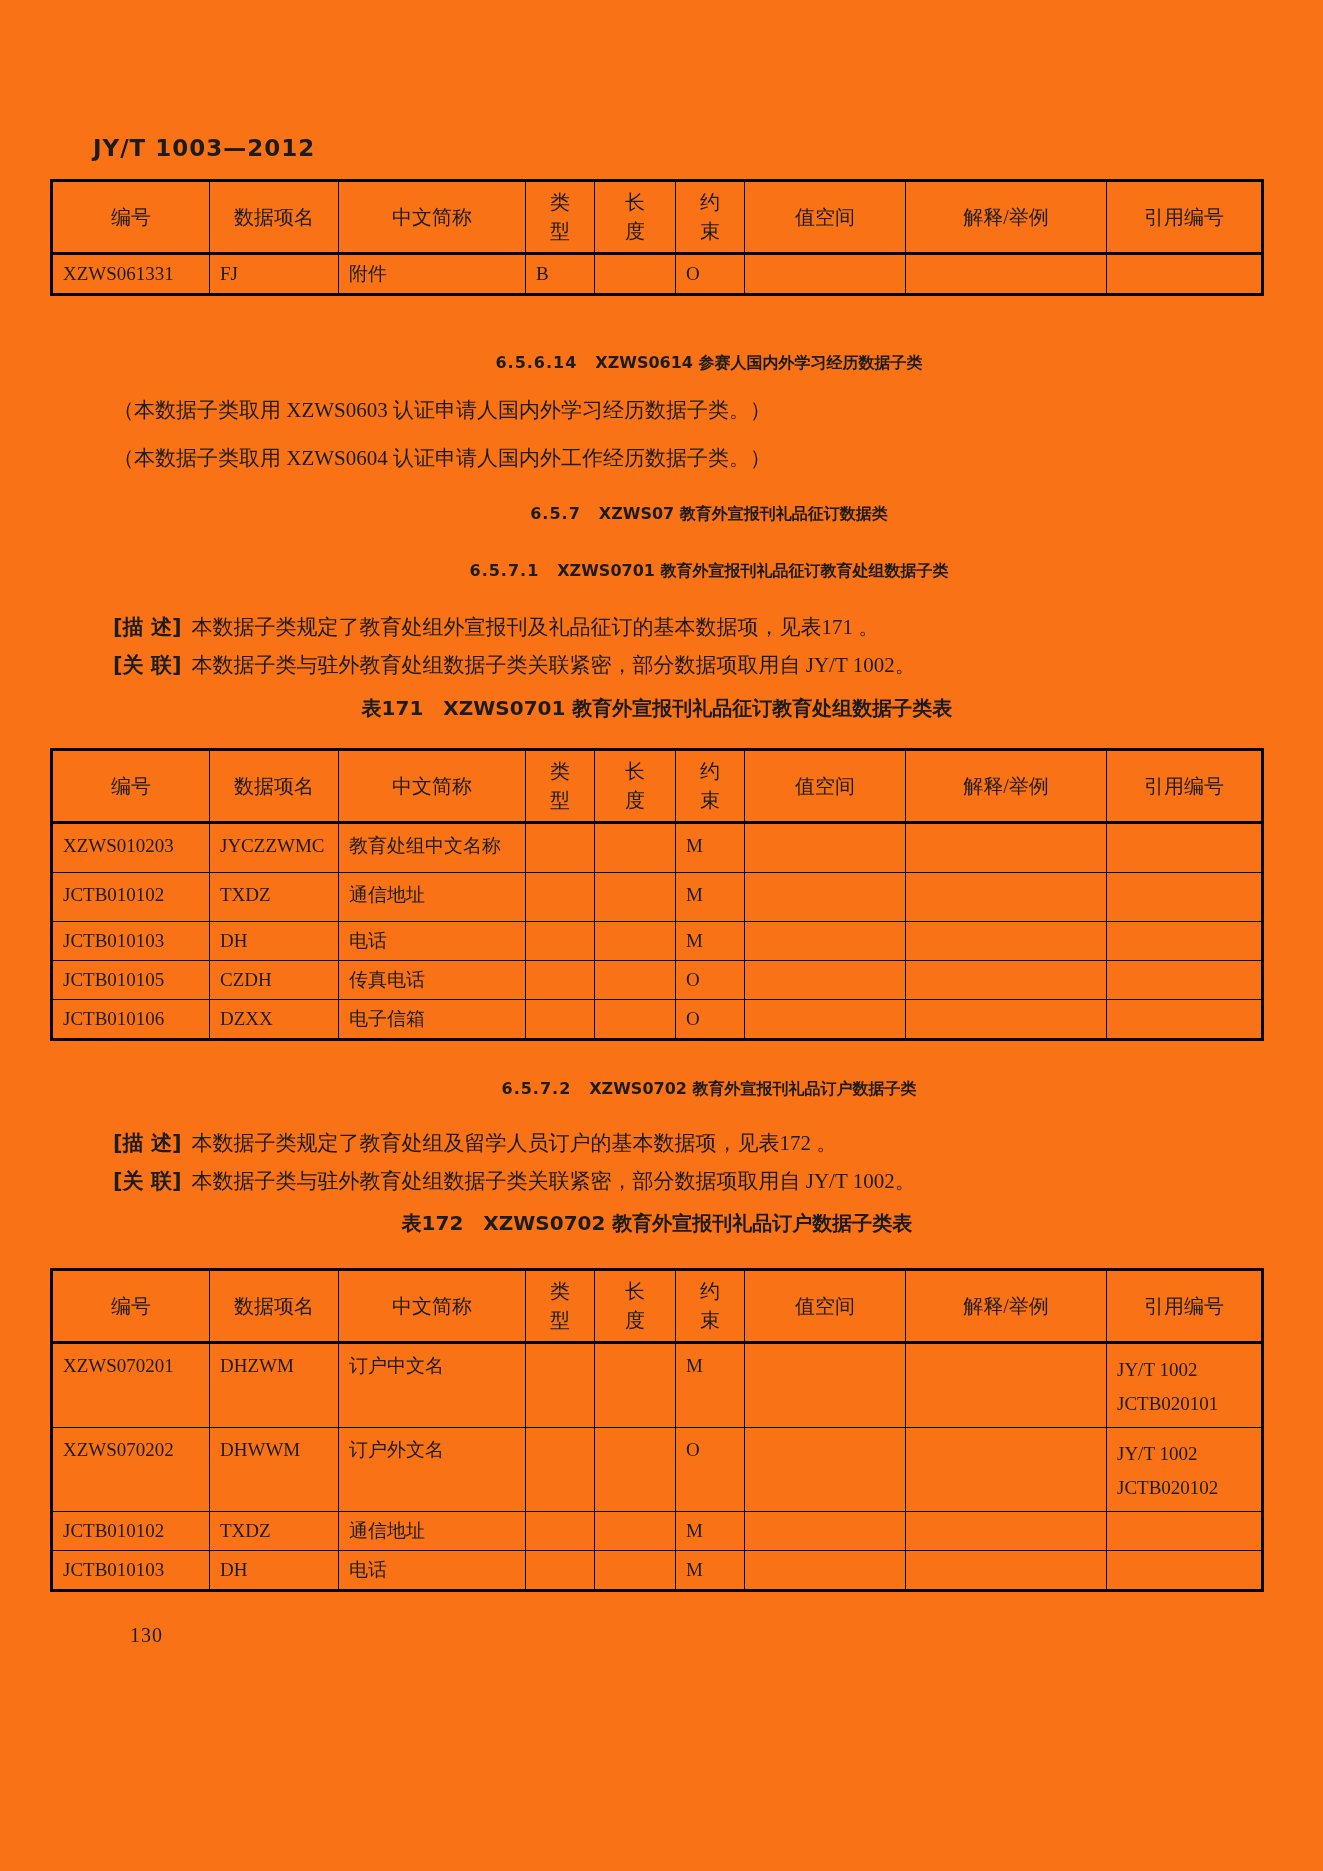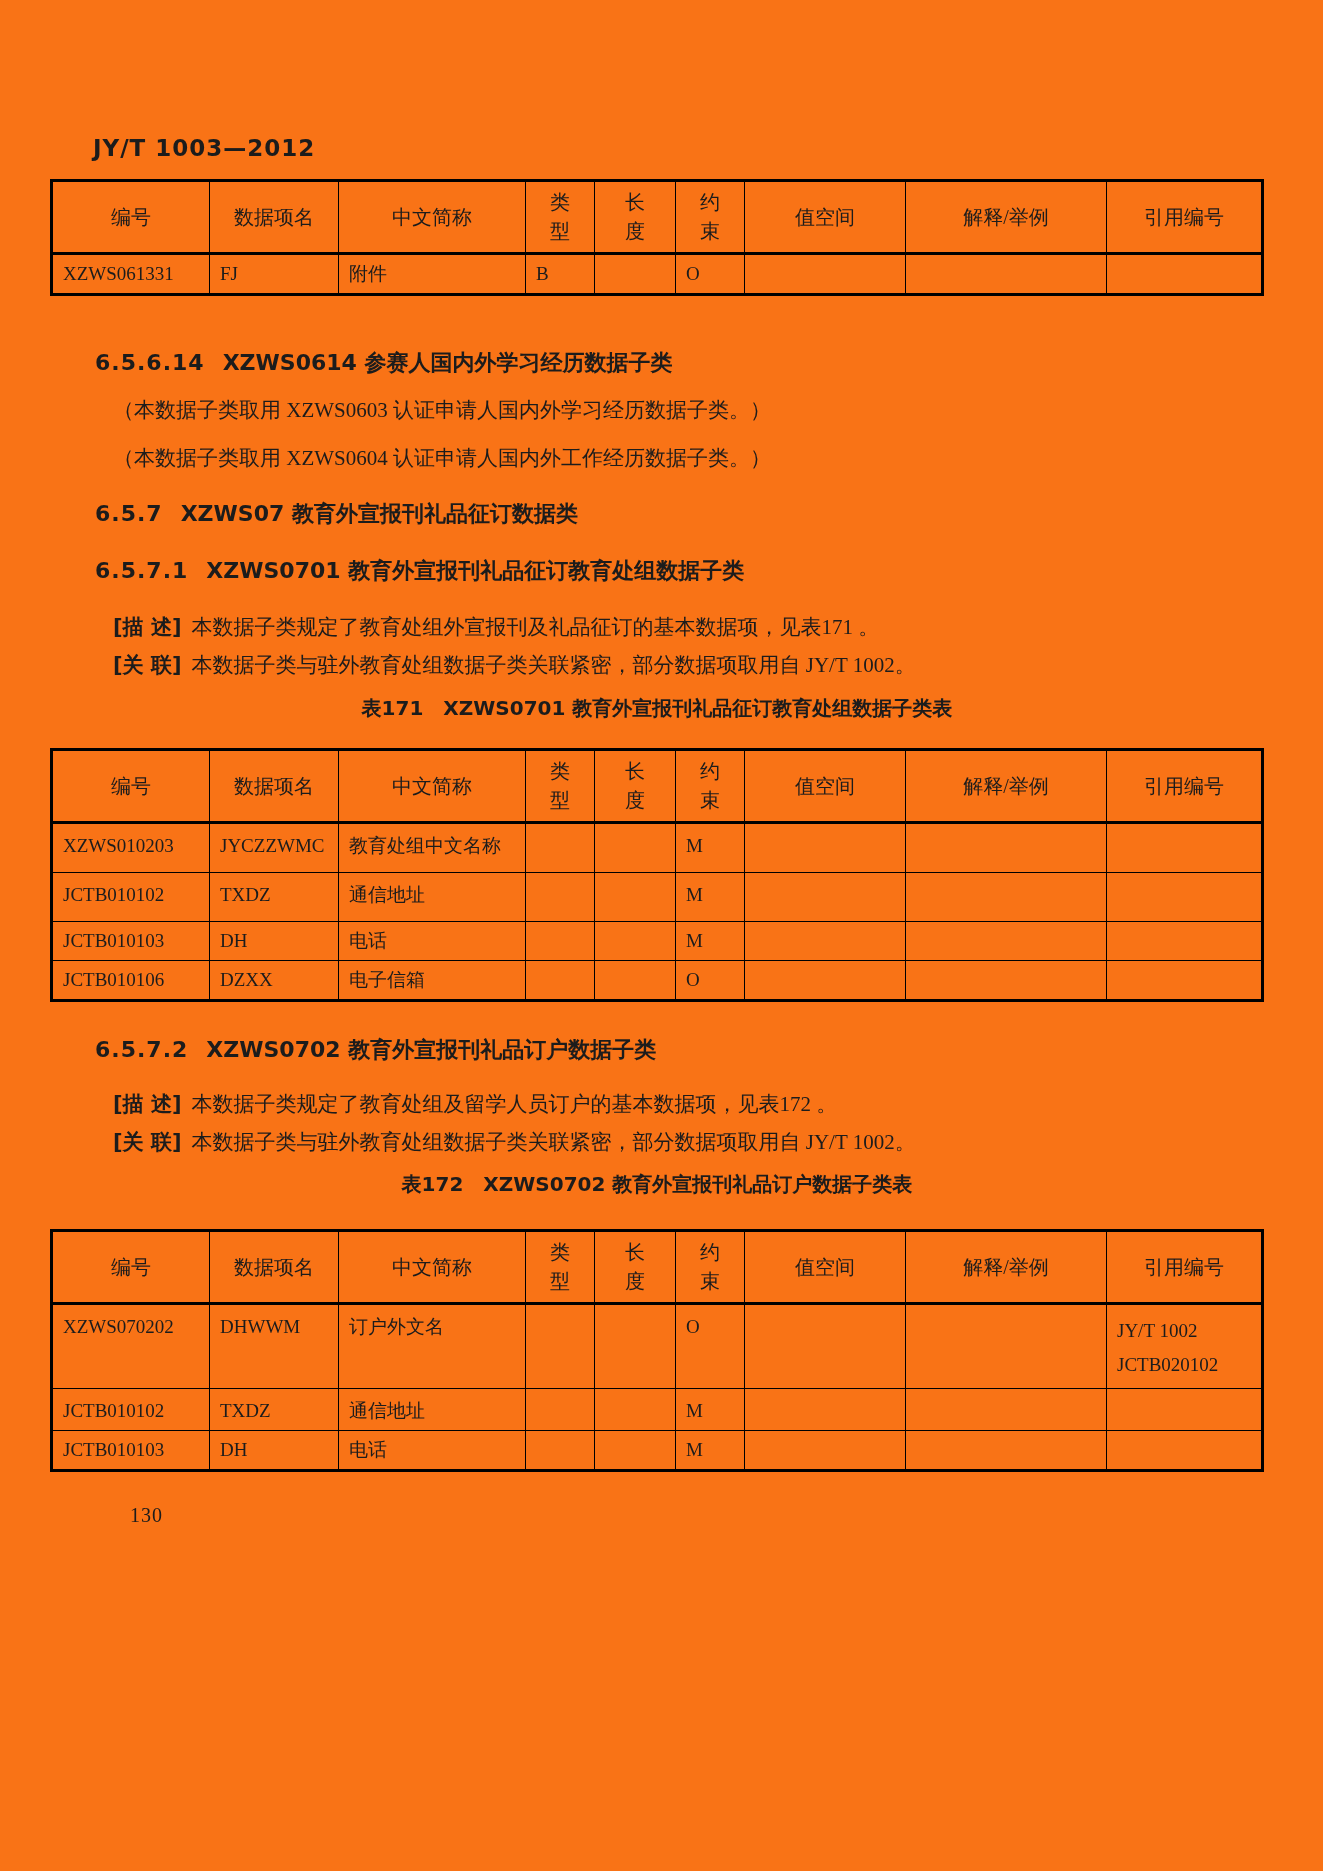--- a/index.html
+++ b/index.html
@@ -44,21 +44,21 @@
   .t0 td{padding-top:10px;padding-bottom:10px;}
   .t171 tbody tr:nth-child(1) td,
   .t171 tbody tr:nth-child(2) td{padding-top:9px;padding-bottom:13px;}
   .t172 td.col8{white-space:pre-line;line-height:34px;padding-top:8px;}
   .t172 tbody tr:nth-child(1) td,
   .t172 tbody tr:nth-child(2) td{padding-top:9px;}
   
   .section-heading{
     margin:0 0 0 95px;
     font-family:"DejaVu Sans","Liberation Sans",sans-serif;
-    font-weight:700;font-size:22px;line-height:28px;
+    font-weight:700;font-size:16px;line-height:28px;text-align:center;
   }
   .section-heading .sec-num{margin-right:18px;letter-spacing:1px;}
   .body-par{
     margin:0 0 0 93px;padding-left:20px;
     font-size:21px;line-height:26px;width:1100px;
   }
   .body-par .par-label{
     font-family:"DejaVu Sans","Liberation Sans",sans-serif;
     font-weight:700;margin-right:10px;
   }
@@ -177,20 +177,31 @@
           <td class="col1">DH</td>
           <td class="col2">电话</td>
           <td class="col3"></td>
           <td class="col4"></td>
           <td class="col5">M</td>
           <td class="col6"></td>
           <td class="col7"></td>
           <td class="col8"></td>
         </tr>
         <tr>
+          <td class="col0">JCTB010105</td>
+          <td class="col1">CZDH</td>
+          <td class="col2">传真电话</td>
+          <td class="col3"></td>
+          <td class="col4"></td>
+          <td class="col5">O</td>
+          <td class="col6"></td>
+          <td class="col7"></td>
+          <td class="col8"></td>
+        </tr>
+        <tr>
           <td class="col0">JCTB010106</td>
           <td class="col1">DZXX</td>
           <td class="col2">电子信箱</td>
           <td class="col3"></td>
           <td class="col4"></td>
           <td class="col5">O</td>
           <td class="col6"></td>
           <td class="col7"></td>
           <td class="col8"></td>
         </tr>
@@ -217,20 +228,32 @@
           <th class="col3"><span>类型</span></th>
           <th class="col4"><span>长度</span></th>
           <th class="col5"><span>约束</span></th>
           <th class="col6"><span>值空间</span></th>
           <th class="col7"><span>解释/举例</span></th>
           <th class="col8"><span>引用编号</span></th>
         </tr>
     </thead>
     <tbody>
         <tr>
+          <td class="col0">XZWS070201</td>
+          <td class="col1">DHZWM</td>
+          <td class="col2">订户中文名</td>
+          <td class="col3"></td>
+          <td class="col4"></td>
+          <td class="col5">M</td>
+          <td class="col6"></td>
+          <td class="col7"></td>
+          <td class="col8">JY/T 1002
+JCTB020101</td>
+        </tr>
+        <tr>
           <td class="col0">XZWS070202</td>
           <td class="col1">DHWWM</td>
           <td class="col2">订户外文名</td>
           <td class="col3"></td>
           <td class="col4"></td>
           <td class="col5">O</td>
           <td class="col6"></td>
           <td class="col7"></td>
           <td class="col8">JY/T 1002
 JCTB020102</td>

